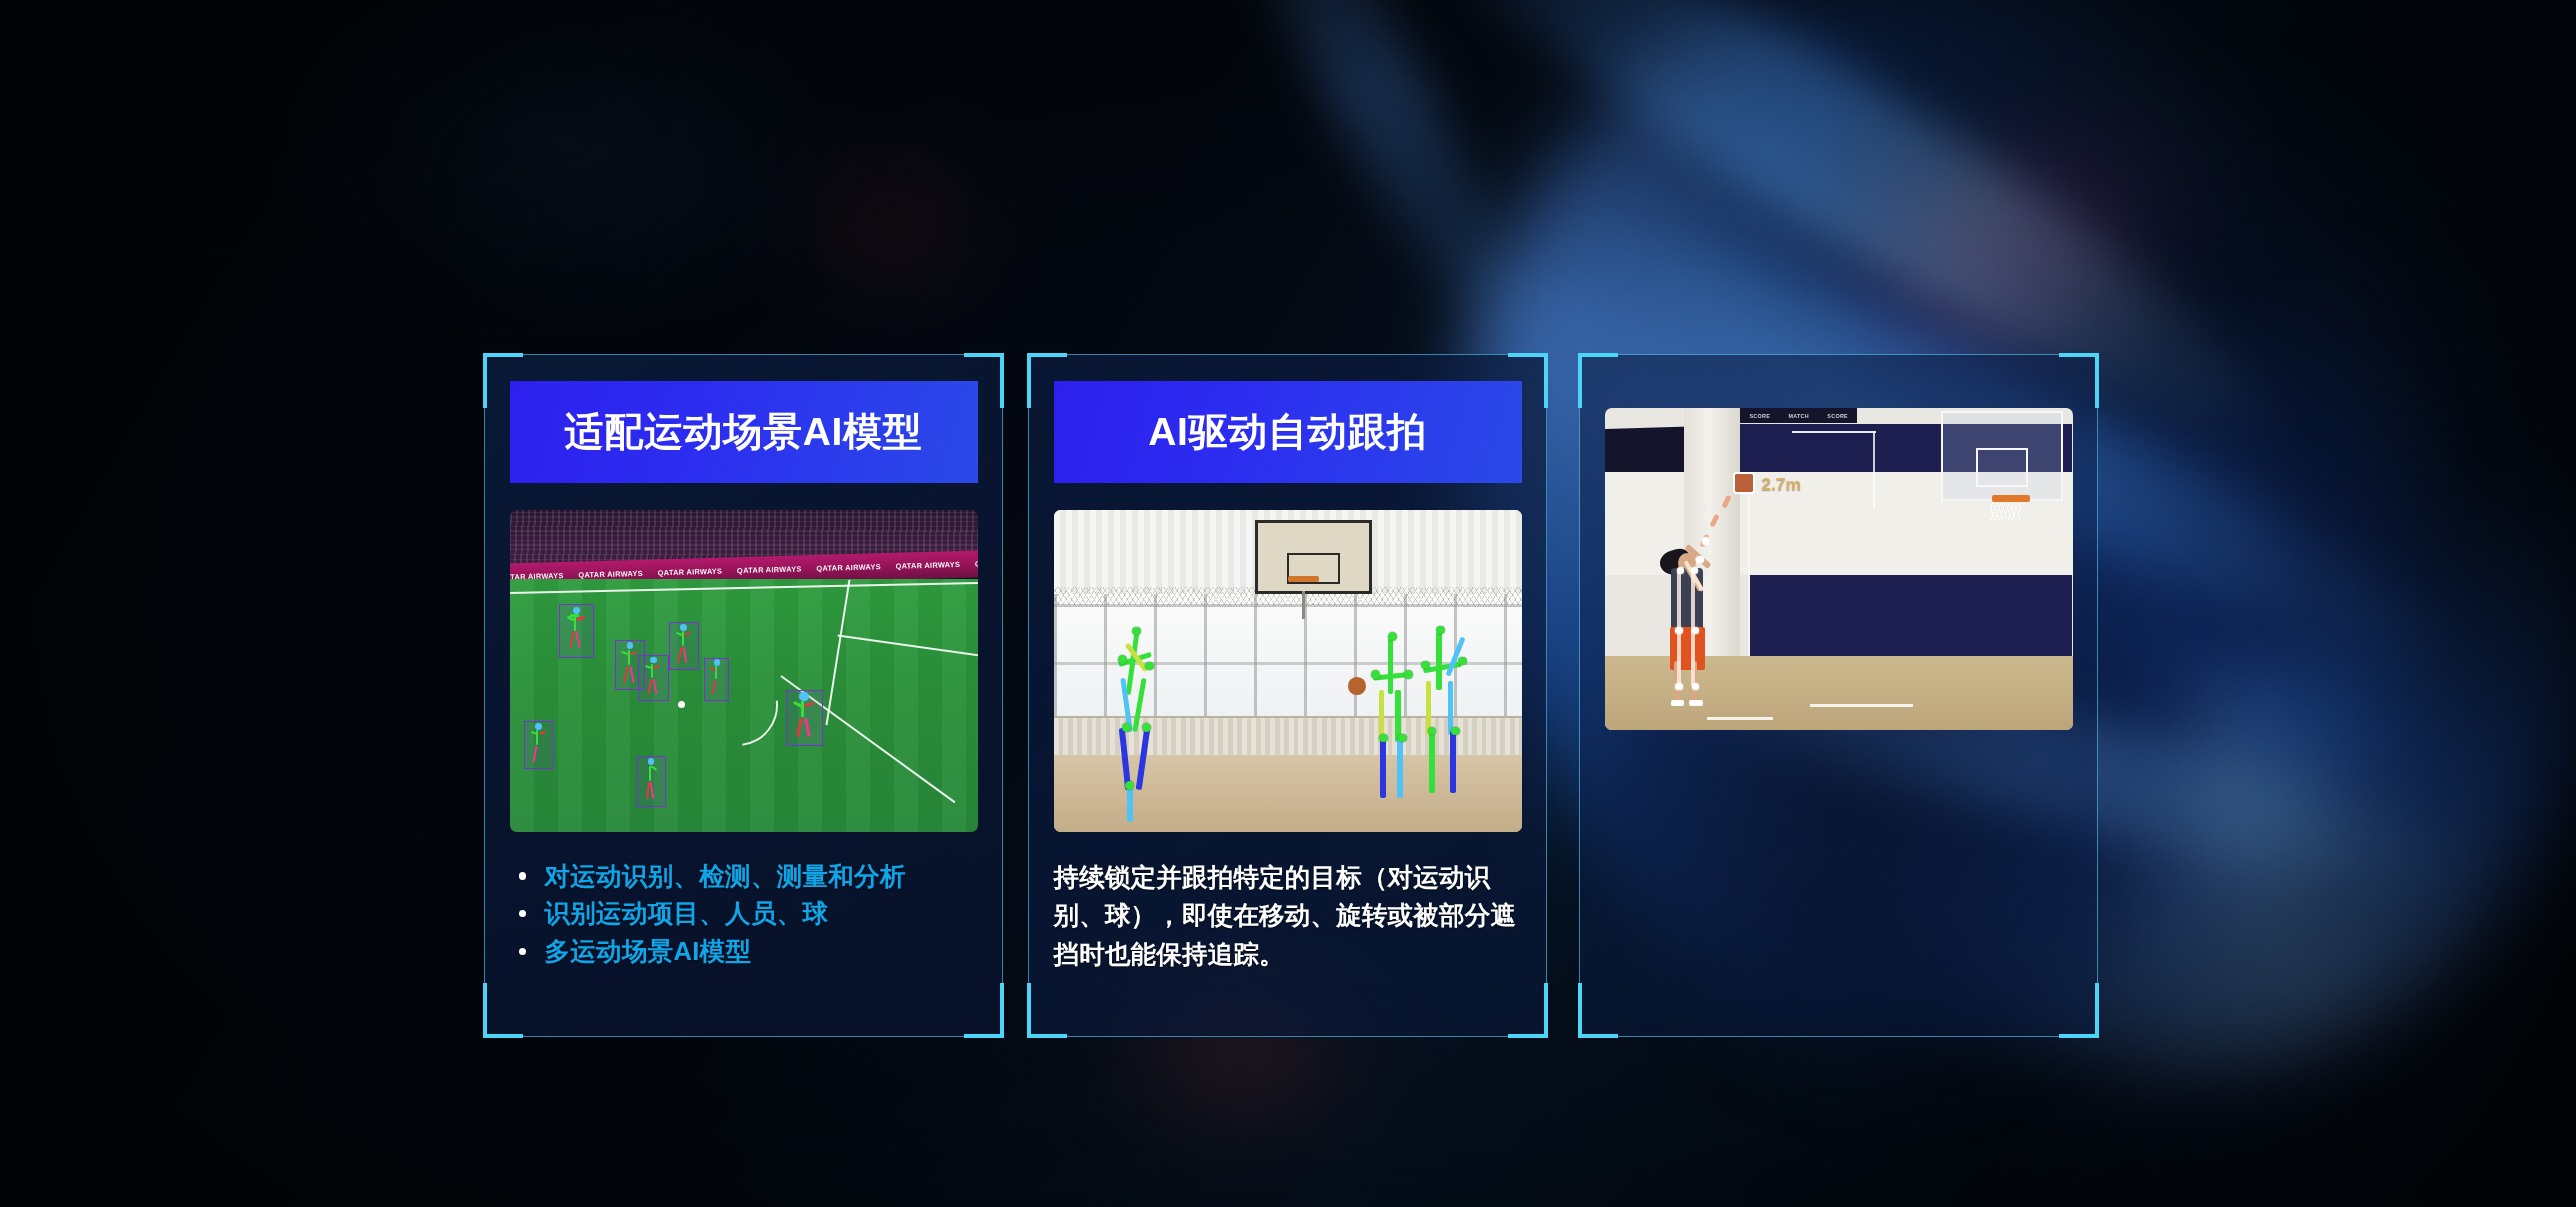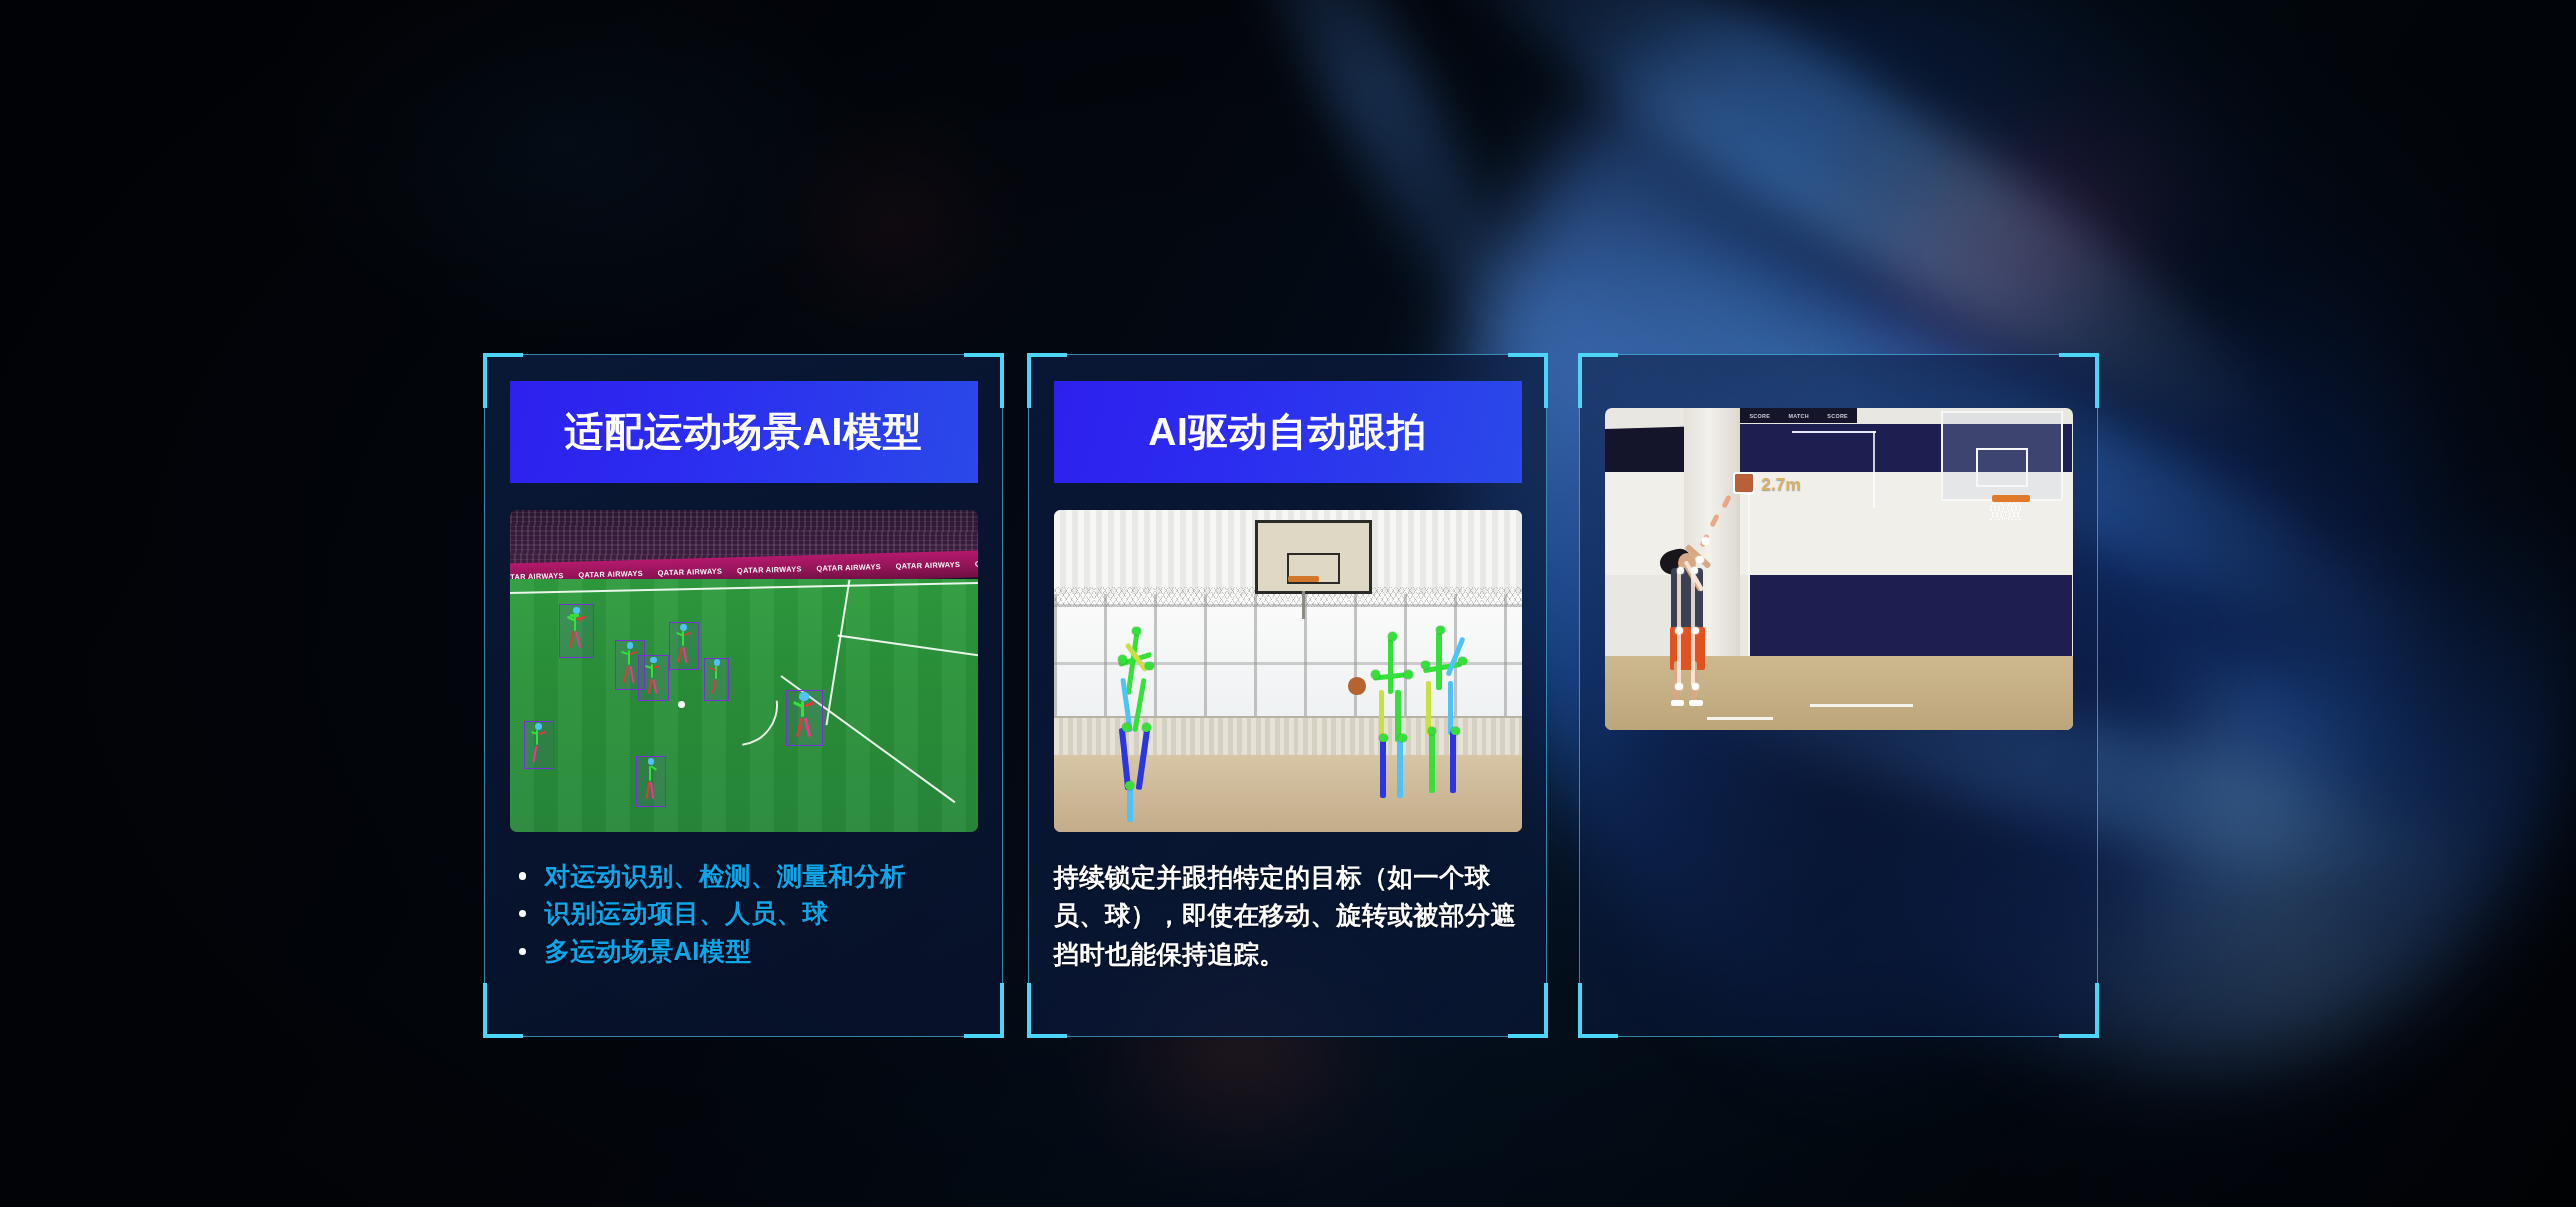--- a/index.html
+++ b/index.html
@@ -487,21 +487,21 @@
             <div class="j" style="left:58%;top:18%;"></div>
             <div class="j" style="left:22%;top:52%;"></div>
             <div class="j" style="left:50%;top:52%;"></div>
           </div>
 
           <div style="position:absolute;left:63%;top:52%;width:17.4px;height:17.4px;border-radius:50%;background:#b5632f;"></div>
         </div>
       </div>
 
       <div class="card-body">
-        <div class="para">持续锁定并跟拍特定的目标（如一个球员、球），即使在移动、旋转或被部分遮挡时也能保持追踪。</div>
+        <div class="para">持续锁定并跟拍特定的目标（对运动识别、球），即使在移动、旋转或被部分遮挡时也能保持追踪。</div>
       </div>
     </div>
   </div>
 
   <div class="card c3">
     <div class="card-frame"></div>
     <div class="corner tl">
         <i class="h"></i>
         <i class="v"></i>
       </div>

